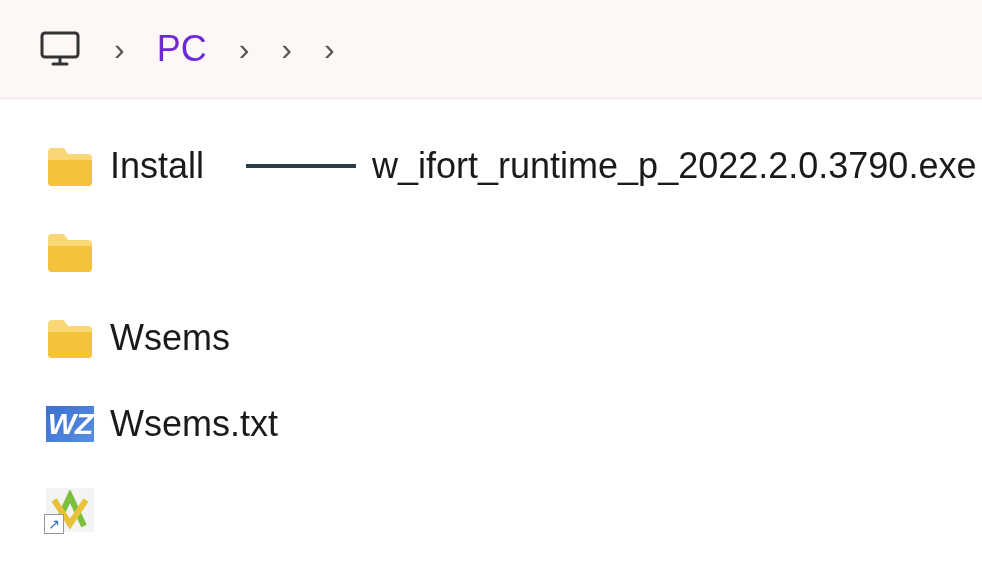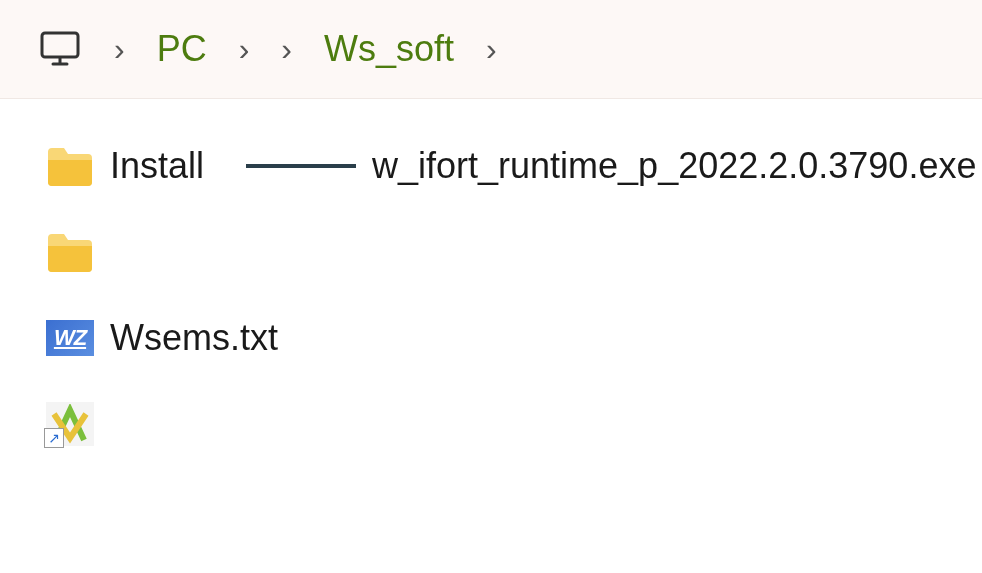--- a/index.html
+++ b/index.html
@@ -12,21 +12,21 @@
     .breadcrumb-bar {
       display: flex;
       align-items: center;
       padding: 28px 40px 28px 38px;
       background: #fdf8f6;
       border-bottom: 1px solid #f0e8e4;
       gap: 32px;
     }
     .breadcrumb-item {
       font-size: 36px;
-      color: #4d7c0f;
+      color: #6d28d9;
       white-space: nowrap;
     }
     .chevron {
       font-size: 32px;
       color: #555;
       user-select: none;
     }
     .file-list {
       padding: 24px 0 0 46px;
     }
@@ -50,25 +50,24 @@
     .folder-icon svg { display: block; }
     .wz-icon {
       width: 48px;
       height: 36px;
       background: linear-gradient(135deg, #3b6fd1, #5a8ee0);
       display: flex;
       align-items: center;
       justify-content: center;
       color: #fff;
       font-weight: bold;
-      font-size: 22px;
+      font-size: 30px;
       flex-shrink: 0;
       font-style: italic;
       letter-spacing: -1px;
-      text-decoration: underline;
     }
     .shortcut-icon {
       width: 48px;
       height: 44px;
       position: relative;
       flex-shrink: 0;
     }
     .shortcut-icon .app {
       width: 100%;
       height: 100%;
@@ -123,21 +122,20 @@
     <svg width="42" height="38" viewBox="0 0 42 38">
       <rect x="3" y="3" width="36" height="24" rx="3" fill="none" stroke="#333" stroke-width="3"></rect>
       <line x1="14" y1="34" x2="28" y2="34" stroke="#333" stroke-width="3" stroke-linecap="round"></line>
       <line x1="21" y1="27" x2="21" y2="34" stroke="#333" stroke-width="3"></line>
     </svg>
   </span>
   <span class="chevron">›</span>
   <span class="breadcrumb-item">PC</span>
   <span class="chevron">›</span>
   <span class="chevron">›</span>
-  <span class="breadcrumb-item">Ws_soft</span>
   <span class="chevron">›</span>
 </div>
 
 <div class="file-list">
 
   <div class="file-row">
     <span class="folder-icon">
       <svg width="48" height="40" viewBox="0 0 48 40">
         <path d="M2 8 L2 36 Q2 40 6 40 L42 40 Q46 40 46 36 L46 12 Q46 8 42 8 L22 8 L18 2 L6 2 Q2 2 2 6 Z" fill="#f9d776"></path>
         <path d="M2 14 L46 14 L46 36 Q46 40 42 40 L6 40 Q2 40 2 36 Z" fill="#f5c23b"></path>
@@ -150,20 +148,29 @@
 
   <div class="file-row">
     <span class="folder-icon">
       <svg width="48" height="40" viewBox="0 0 48 40">
         <path d="M2 8 L2 36 Q2 40 6 40 L42 40 Q46 40 46 36 L46 12 Q46 8 42 8 L22 8 L18 2 L6 2 Q2 2 2 6 Z" fill="#f9d776"></path>
         <path d="M2 14 L46 14 L46 36 Q46 40 42 40 L6 40 Q2 40 2 36 Z" fill="#f5c23b"></path>
       </svg>
     </span>
   </div>
 
+  <div class="file-row">
+    <span class="folder-icon">
+      <svg width="48" height="40" viewBox="0 0 48 40">
+        <path d="M2 8 L2 36 Q2 40 6 40 L42 40 Q46 40 46 36 L46 12 Q46 8 42 8 L22 8 L18 2 L6 2 Q2 2 2 6 Z" fill="#f9d776"></path>
+        <path d="M2 14 L46 14 L46 36 Q46 40 42 40 L6 40 Q2 40 2 36 Z" fill="#f5c23b"></path>
+      </svg>
+    </span>
+    <span class="file-label">Wsems</span>
+  </div>
 
   <div class="file-row">
     <span class="wz-icon">WZ</span>
     <span class="file-label">Wsems.txt</span>
   </div>
 
   <div class="file-row">
     <span class="shortcut-icon">
       <span class="app">
         <svg width="44" height="40" viewBox="0 0 44 40">

